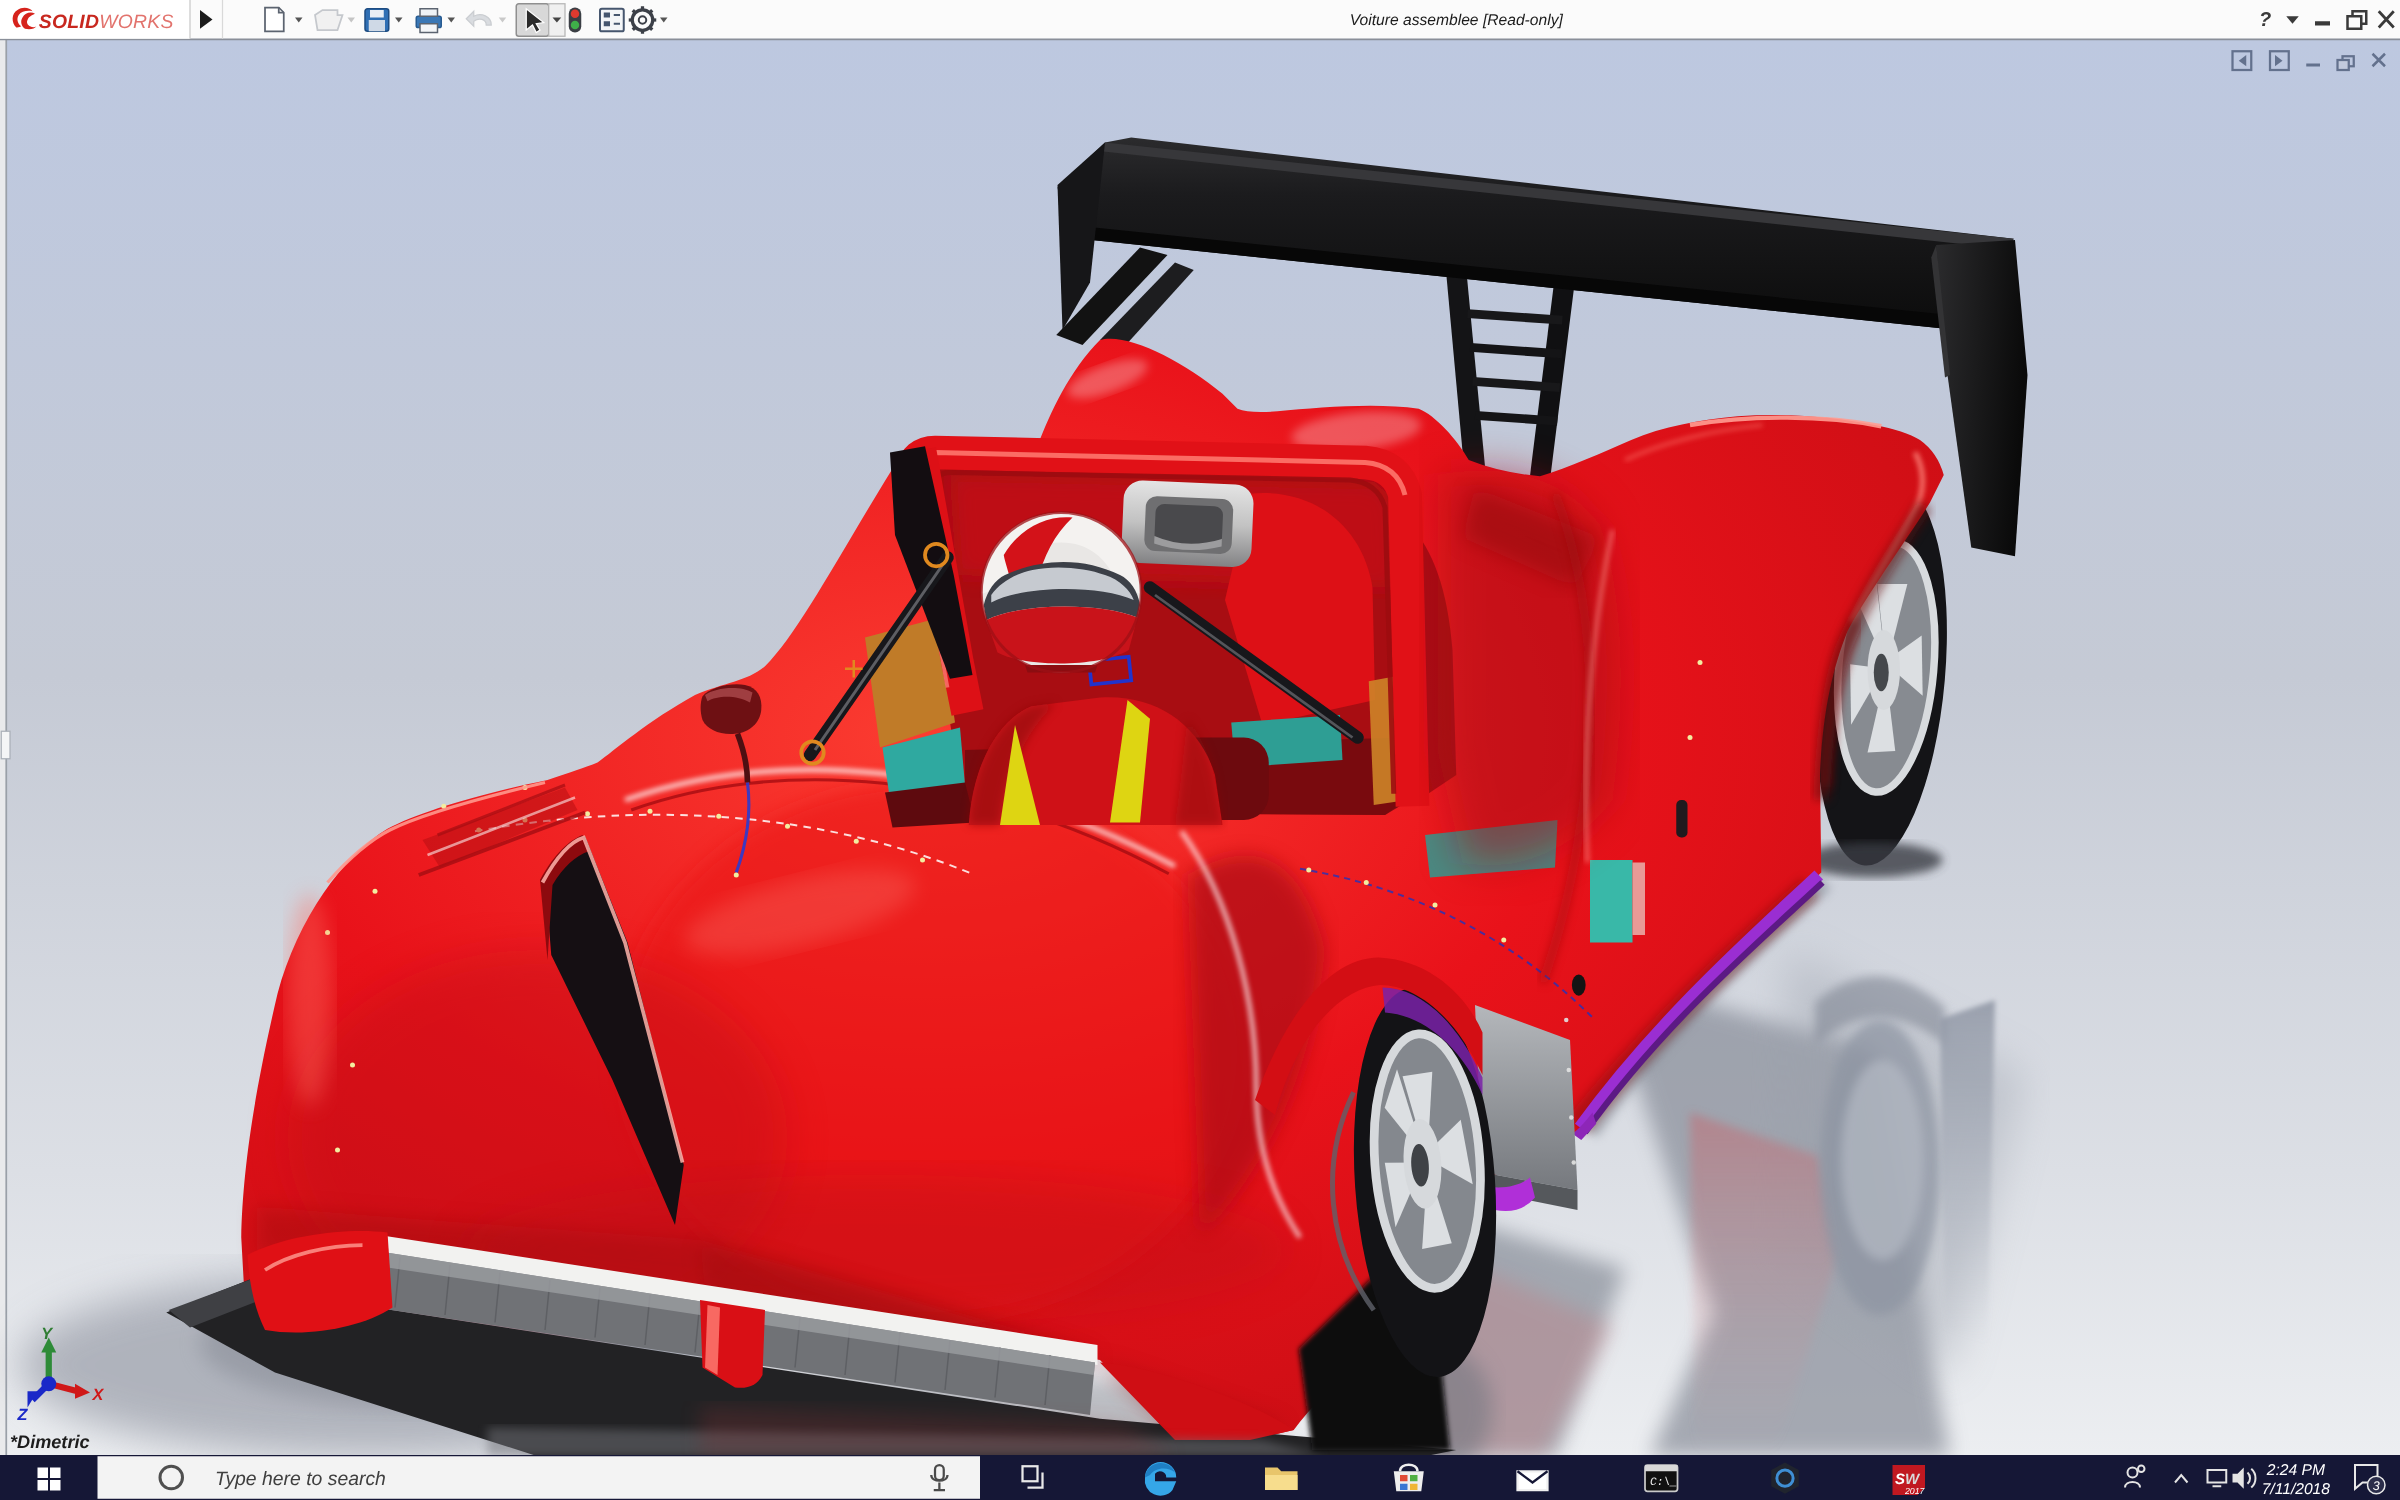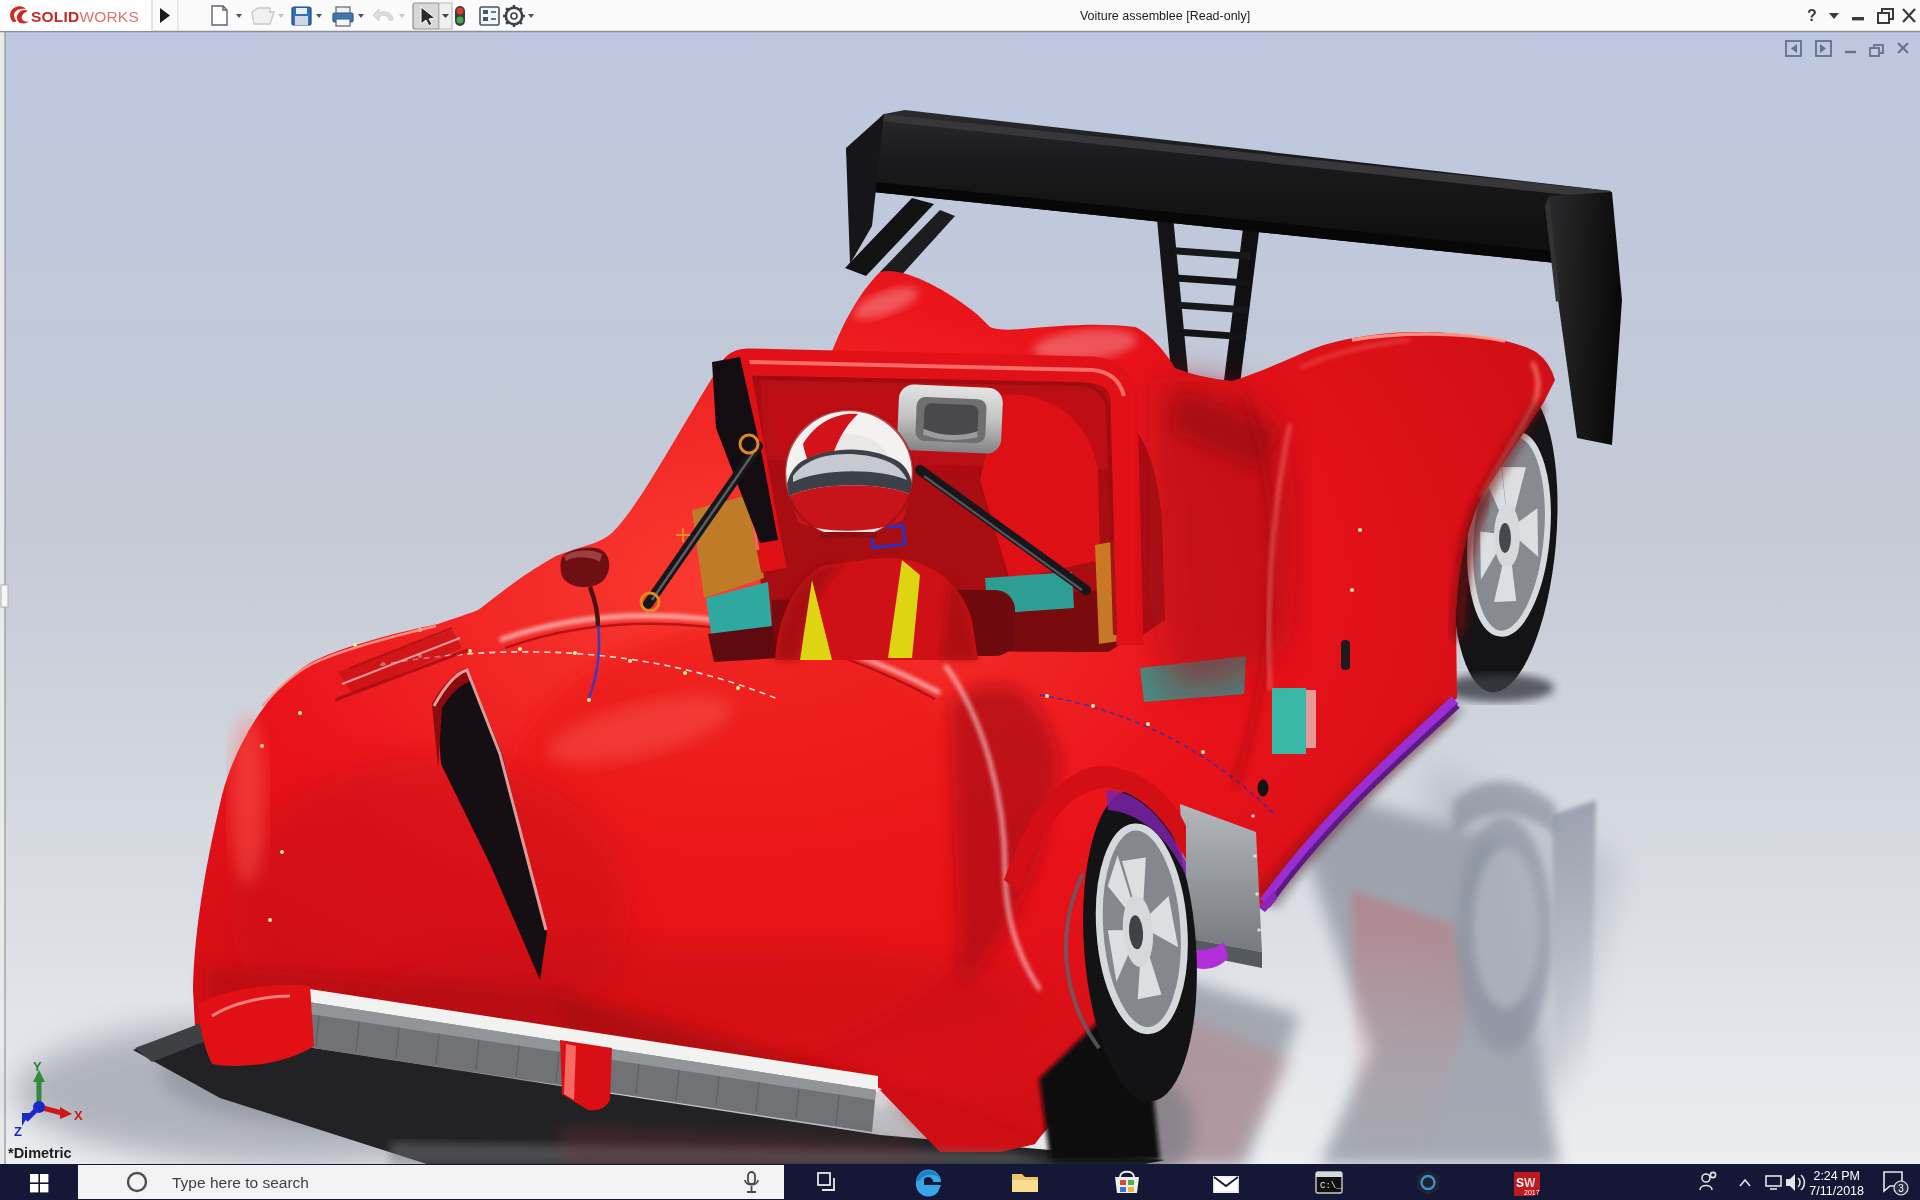--- a/index.html
+++ b/index.html
@@ -1,17 +1,17 @@
 <!DOCTYPE html>
 <html><head>
 <meta charset="utf-8">
 <style>
   html,body{margin:0;padding:0;width:1920px;height:1200px;overflow:hidden;background:#fff;
     font-family:"Liberation Sans", sans-serif;}
-  #stage{position:relative;width:1920px;height:908px;}
+  #stage{position:relative;width:1920px;height:908px;font-style:italic;}
   svg{position:absolute;left:0;top:0;display:block;}
 </style>
 </head>
 <body>
 <div id="stage">
 <svg width="1920" height="1200" viewBox="0 0 1920 1200">
   <defs>
     <linearGradient id="bgGrad" x1="0" y1="0" x2="0" y2="1">
       <stop offset="0" stop-color="#bdc8e0"></stop>
       <stop offset="0.45" stop-color="#c5cad5"></stop>

